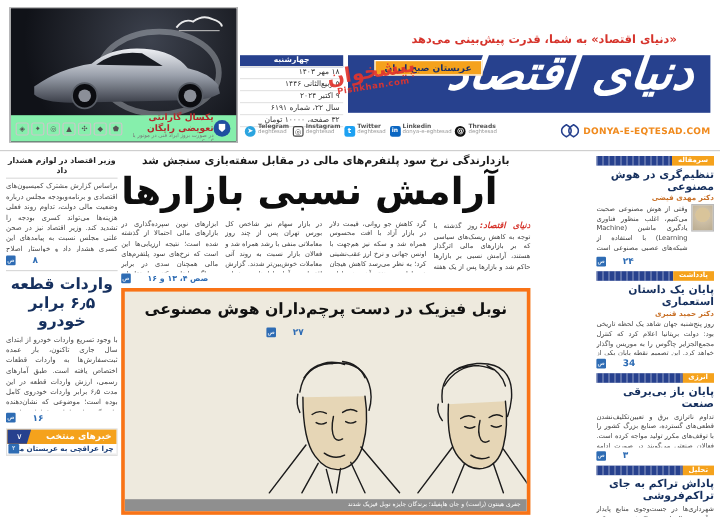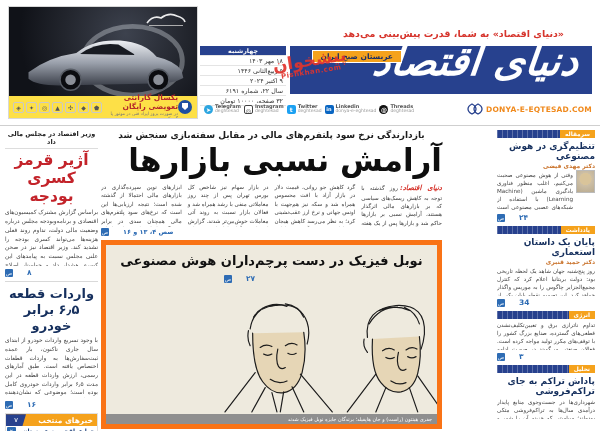--- a/index.html
+++ b/index.html
@@ -3,21 +3,21 @@
 <meta charset="utf-8">
 <style>
   * { margin:0; padding:0; box-sizing:border-box; }
   html,body { width:600px; height:431px; background:#fff; font-family:"DejaVu Sans", sans-serif; overflow:hidden; }
   .page { position:relative; width:600px; height:431px; background:#fff; }
 
   
   .ad { position:absolute; left:8px; top:6px; width:190px; height:113px; border:1px solid #d8d8d8; background:#14161c; overflow:hidden; }
   .ad-canvas { position:absolute; inset:0 0 22px 0; background:radial-gradient(circle at 62% 30%, #3d424e 0%, #23262e 45%, #101218 80%); }
   .ad-logo { position:absolute; right:8px; top:6px; width:46px; height:16px; opacity:.9; }
-  .ad-strip { position:absolute; left:0; bottom:0; width:100%; height:22px; background:#fde047; display:flex; flex-direction:row; align-items:center; padding:0 3px; }
+  .ad-strip { position:absolute; left:0; bottom:0; width:100%; height:22px; background:#86efac; display:flex; flex-direction:row; align-items:center; padding:0 3px; }
   .brand-box { width:11px; height:11px; border:1px solid #c9c9c9; border-radius:2px; margin:0 1px; color:#555; font-size:6px; line-height:10px; text-align:center; }
   .warranty { flex:1; text-align:right; direction:rtl; padding-left:2px; }
   .warranty .t1 { color:#b5272b; font-size:7.5px; font-weight:bold; }
   .warranty .t2 { color:#777; font-size:4.5px; }
   .shield { width:14px; height:14px; border-radius:50%; background:#1f4fa0; margin-right:2px; position:relative; flex:0 0 auto; }
   .shield::after { content:""; position:absolute; left:4px; top:3px; width:6px; height:7px; background:#fff; clip-path:polygon(0 0,100% 0,100% 60%,50% 100%,0 60%); }
 
   .masthead { position:absolute; left:200px; top:6px; width:392px; height:113px; }
   .tagline { position:absolute; right:28px; top:22px; direction:rtl; color:#d6342c; font-size:9.5px; font-weight:bold; }
   .banner { position:absolute; right:0; top:40px; left:90px; height:48px; background:#27418e; }
@@ -55,27 +55,27 @@
   .selnews-head { height:12px; background:#f5a21c; display:flex; align-items:center; }
   .chev-tab { width:20px; height:12px; background:#27418e; color:#fff; font-size:7px; line-height:12px; text-align:center; clip-path:polygon(0 0,100% 0,82% 100%,0 100%); }
   .selnews-title { flex:1; direction:rtl; color:#fff; font-size:7.5px; font-weight:bold; text-align:right; padding-right:4px; }
   .selrow { display:flex; align-items:center; height:9.6px; border-bottom:1px solid #e6e6e6; background:#fff; }
   .selrow .num { width:9px; height:8px; background:#2e6cb4; color:#fff; font-size:5.3px; line-height:8px; text-align:center; margin-left:1px; border-radius:1px; flex:0 0 auto; }
   .selrow .tt { flex:1; direction:rtl; text-align:right; color:#1c3f77; font-size:6px; font-weight:bold; padding-right:2px; white-space:nowrap; overflow:hidden; }
 
   
   .center { position:absolute; left:101px; top:130px; width:341px; }
   .lead-kicker { direction:rtl; text-align:center; font-size:9px; font-weight:bold; color:#1b1b1b; }
-  .lead-headline { direction:rtl; text-align:right; font-size:31px; font-weight:bold; color:#0e0e0e; letter-spacing:-.5px; margin-top:2px; }
+  .lead-headline { direction:rtl; text-align:left; font-size:31px; font-weight:bold; color:#0e0e0e; letter-spacing:-.5px; margin-top:2px; }
   .lead-cols { display:flex; flex-direction:row-reverse; gap:6px; margin-top:5px; height:44px; overflow:hidden; }
   .lead-col { flex:1; direction:rtl; text-align:justify; font-size:5.6px; line-height:1.5; color:#3c3c3c; }
   .byline-cal { color:#d6342c; font-weight:bold; font-style:italic; font-size:7px; padding-left:2px; }
   .lead-pages { margin-top:1px; }
 
-  .nobel { position:relative; margin-top:4px; height:189px; border:5px solid #f97316; background:#eeeade; overflow:hidden; }
+  .nobel { position:relative; margin-top:4px; height:189px; border:3px solid #f97316; background:#eeeade; overflow:hidden; }
   .nobel-head { direction:rtl; text-align:center; font-size:13px; font-weight:bold; color:#111; padding-top:8px; }
   .nobel-page { position:absolute; left:118px; top:27px; }
   .nobel-art { position:absolute; left:0; top:30px; width:100%; height:149px; }
   .nobel-caption { position:absolute; left:0; bottom:0; width:100%; height:10px; background:#8f8f8f; color:#fff; direction:rtl; font-size:5px; line-height:10px; text-align:right; padding:0 5px; }
 
   
   .rightcol { position:absolute; left:497px; top:130px; width:98px; }
   .secbar { display:flex; height:8px; }
   .secbar .bluepart { flex:1; background:#27418e; background-image:repeating-linear-gradient(90deg, rgba(255,255,255,.25) 0 1px, transparent 1px 5px); }
   .secbar .label { background:#f5a21c; color:#fff; font-size:5.8px; font-weight:bold; line-height:8px; padding:0 5px; direction:rtl; }
@@ -190,22 +190,21 @@
         </svg>
         <span class="domain">DONYA-E-EQTESAD.COM</span>
       </div>
     </div>
   </div>
 
   <div class="rule"></div>
 
   <div class="leftcol">
     <div>
-      <div class="kicker-sm">وزیر اقتصاد در مجلس مالی داد</div>
-      <div class="head-red">آژیر قرمز کسری بودجه</div>
+      <div class="kicker-sm">وزیر اقتصاد در لوازم هشدار داد</div>
       <div class="body-xs" style="max-height:58px">براساس گزارش مشترک کمیسیون‌های اقتصادی و برنامه‌وبودجه مجلس درباره وضعیت مالی دولت، تداوم روند فعلی هزینه‌ها می‌تواند کسری بودجه را تشدید کند. وزیر اقتصاد نیز در صحن علنی مجلس نسبت به پیامدهای این کسری هشدار داد و خواستار اصلاح ساختار بودجه و انضباط مالی دولت شد.</div>
       <div class="pageref">
         <span class="sq">ص</span>
         <span class="no">۸</span>
       </div>
     </div>
     <div class="divider-h"></div>
     <div>
       <div class="head-navy">واردات قطعه ۶٫۵ برابر خودرو</div>
       <div class="body-xs" style="max-height:62px">با وجود تسریع واردات خودرو از ابتدای سال جاری تاکنون، بار عمده ثبت‌سفارش‌ها به واردات قطعات اختصاص یافته است. طبق آمارهای رسمی، ارزش واردات قطعه در این مدت ۶٫۵ برابر واردات خودروی کامل بوده است؛ موضوعی که نشان‌دهنده وابستگی تولید داخل به قطعات خارجی و در عین حال تقاضای بالای بازار لوازم یدکی است.</div>
@@ -312,20 +311,21 @@
         <span class="sq">ص</span>
         <span class="no">34</span>
       </div>
     </div>
 
     <div class="rblock">
       <div class="secbar">
         <div class="bluepart"></div>
         <div class="label">انرژی</div>
       </div>
+      <div class="rtitle">پایان باز بی‌برقی صنعت</div>
       <div class="rbody" style="max-height:29px">تداوم ناترازی برق و تعیین‌تکلیف‌نشدن قطعی‌های گسترده، صنایع بزرگ کشور را با توقف‌های مکرر تولید مواجه کرده است. فعالان صنعتی می‌گویند در صورت ادامه این روند، بخشی از ظرفیت تولید کشور از مدار خارج خواهد شد.</div>
       <div class="pageref">
         <span class="sq">ص</span>
         <span class="no">۳</span>
       </div>
     </div>
 
     <div class="rblock">
       <div class="secbar">
         <div class="bluepart"></div>

